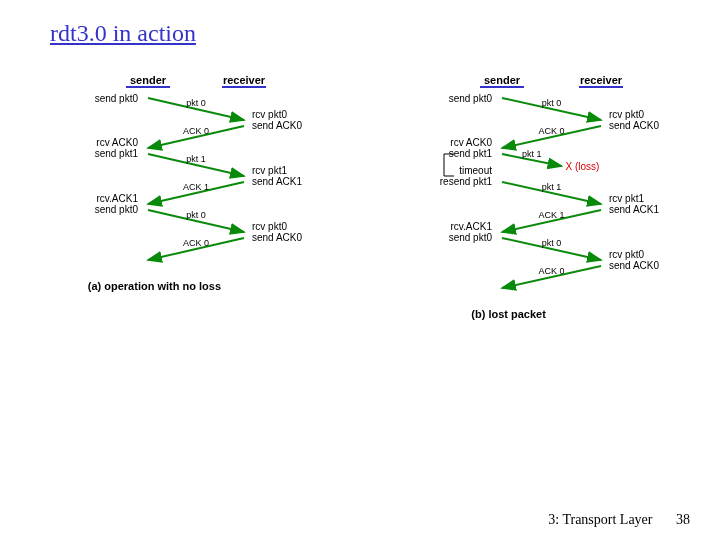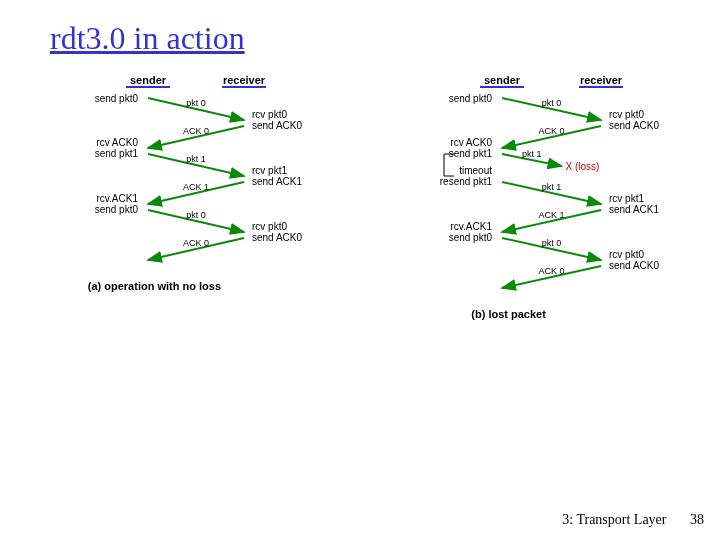--- a/index.html
+++ b/index.html
@@ -1,18 +1,18 @@
 <!DOCTYPE html>
 <html><head>
 <meta charset="utf-8">
 <style>
 body{margin:0;width:720px;height:540px;position:relative;font-family:Georgia,serif;background:#fff}
-.title{position:absolute;left:50px;top:20px;font-size:32px;color:#3333cc;font-family:'Comic Sans MS',cursive;text-decoration:underline}
+.title{position:absolute;left:50px;top:20px;font-size:24px;color:#3333cc;font-family:'Comic Sans MS',cursive;text-decoration:underline}
 .svg-area{position:absolute;left:0;top:70px;width:720px;height:410px}
-.footer{position:absolute;bottom:12px;right:16px;font-size:14px;font-family:'Comic Sans MS',cursive}
+.footer{position:absolute;bottom:12px;right:30px;font-size:14px;font-family:'Comic Sans MS',cursive}
 .footer .pn{margin-left:20px}
 svg text{font-family:Arial,Helvetica,sans-serif;font-size:10px;fill:#000}
 svg .hdr{font-size:11px;font-weight:bold}
 svg .pkt{font-size:9px}
 svg .loss{fill:#c00;font-size:10px}
 svg .cap{font-size:11px;font-weight:bold}
 </style>
 </head>
 <body>
 

